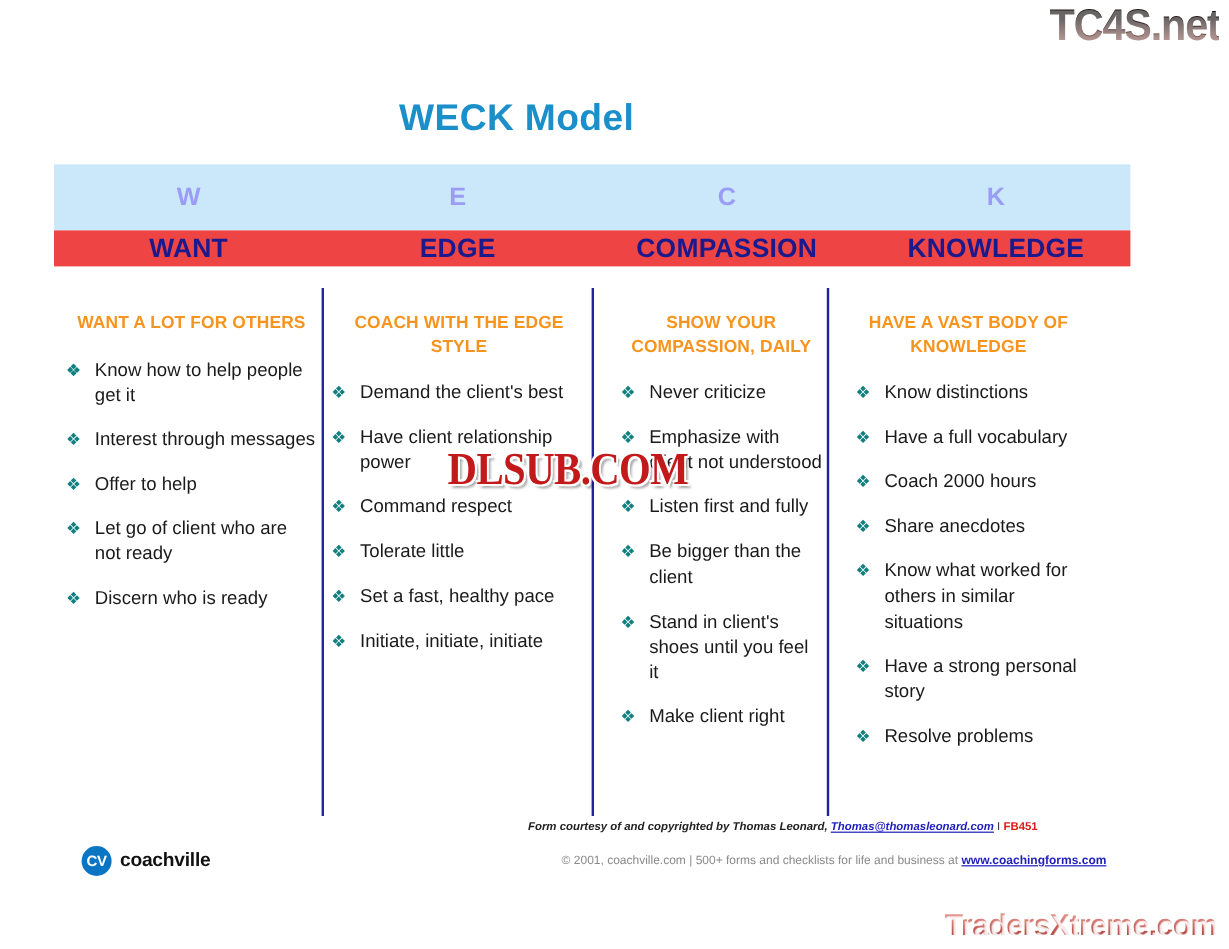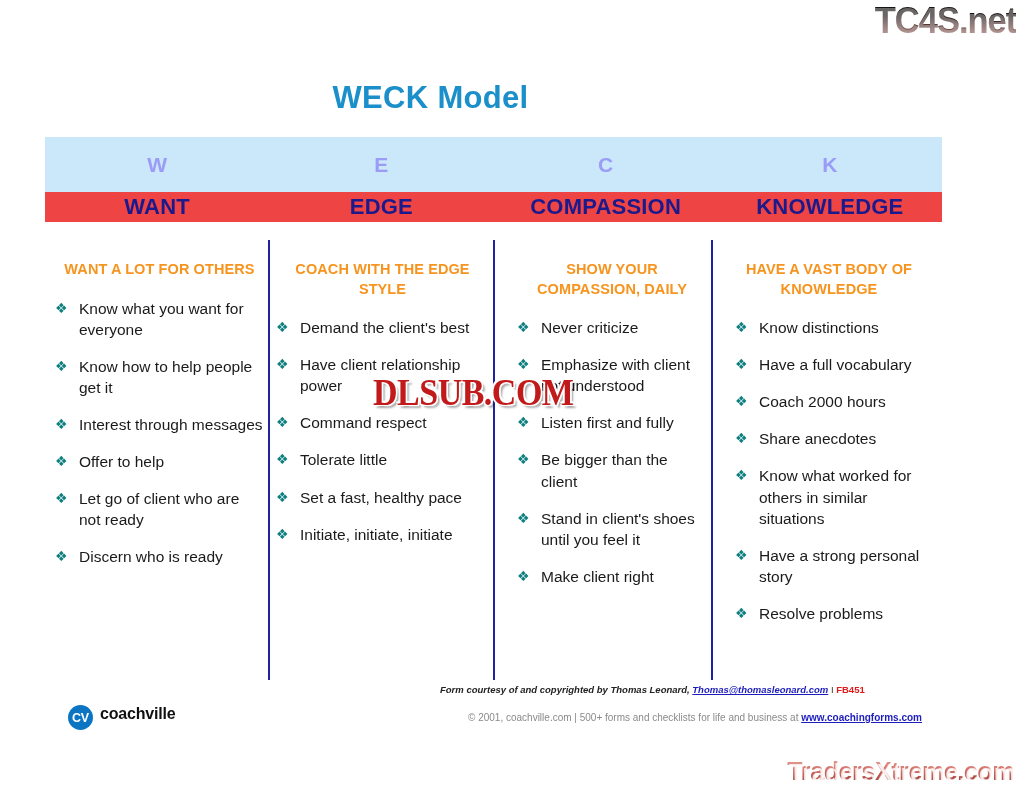--- a/index.html
+++ b/index.html
@@ -94,21 +94,21 @@
     height: 440px;
     display: flex;
   }
   .col {
     position: relative;
     box-sizing: border-box;
     padding: 0 4px 0 10px;
   }
   .col.c1 { width: 223px; }
   .col.c2 { width: 225px; border-left: 2px solid #2222a0; padding-left: 6px; }
-  .col.c3 { width: 218px; border-left: 2px solid #2222a0; padding-left: 22px; }
+  .col.c3 { width: 196px; border-left: 2px solid #2222a0; padding-left: 22px; }
   .col.c4 { width: 224px; border-left: 2px solid #2222a0; padding-left: 22px; }
 
   .col-heading {
     text-align: center;
     font-size: 14.5px;
     font-weight: bold;
     color: #f7941e;
     line-height: 1.35;
     margin: 20px 0 0 0;
     letter-spacing: 0.1px;
@@ -171,21 +171,21 @@
     text-decoration: underline;
     font-weight: bold;
   }
 
   
   .coachville {
     position: absolute;
     left: 68px;
     top: 705px;
     display: flex;
-    align-items: flex-start;
+    align-items: center;
   }
   .cv-mark {
     width: 25px;
     height: 25px;
     border-radius: 50%;
     background: #0b75c4;
     color: #ffffff;
     font-size: 12.5px;
     font-weight: bold;
     display: flex;
@@ -271,21 +271,21 @@
     <div class="cell">COMPASSION</div>
     <div class="cell">KNOWLEDGE</div>
   </div>
 </div>
 
 <div class="columns">
 
   <div class="col c1">
     <div class="col-heading">WANT A LOT FOR OTHERS</div>
     <ul class="bullets">
-      <li><span class="bullet-icon">❖</span><span>Know what you want for everyone</span></li>
+      <li><span class="bullet-icon">❖</span></li>
       <li><span class="bullet-icon">❖</span><span>Know how to help people get it</span></li>
       <li><span class="bullet-icon">❖</span><span>Interest through messages</span></li>
       <li><span class="bullet-icon">❖</span><span>Offer to help</span></li>
       <li><span class="bullet-icon">❖</span><span>Let go of client who are not ready</span></li>
       <li><span class="bullet-icon">❖</span><span>Discern who is ready</span></li>
     </ul>
   </div>
 
   <div class="col c2">
     <div class="col-heading">COACH WITH THE EDGE STYLE</div>

